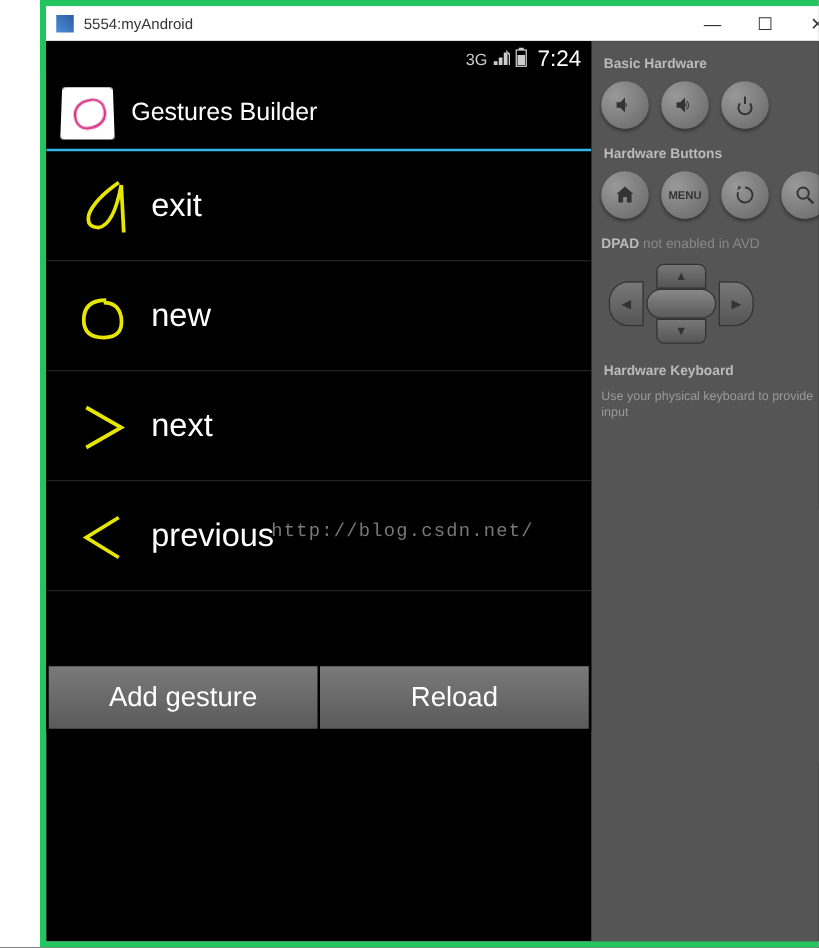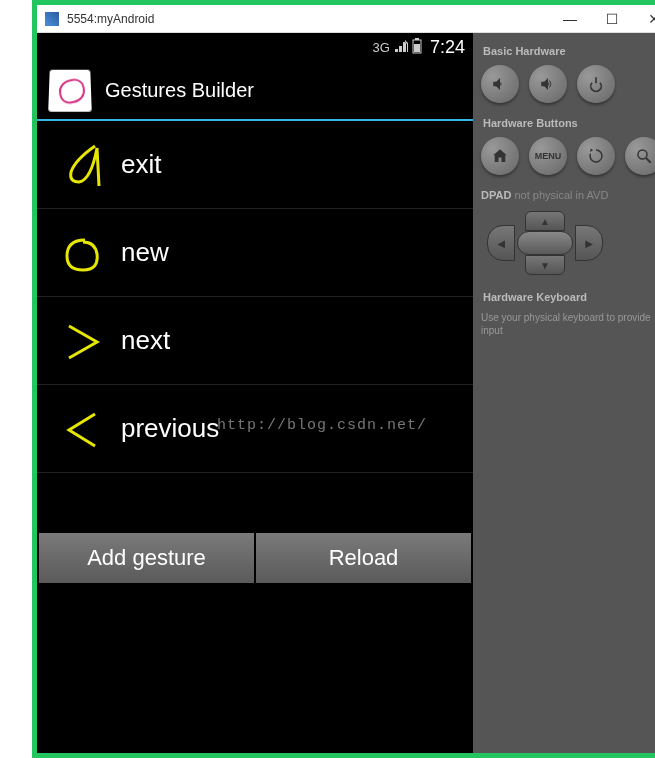--- a/index.html
+++ b/index.html
@@ -178,21 +178,21 @@
         <div class="circle-btn">
           <svg viewBox="0 0 24 24">
               <circle cx="10" cy="10" r="6" fill="none" stroke="#333" stroke-width="2"></circle>
               <line x1="15" y1="15" x2="21" y2="21" stroke="#333" stroke-width="2.5"></line>
             </svg>
         </div>
       </div>
 
       <div style="margin-bottom:4px">
         <span class="dpad-title">DPAD</span>
-        <span class="dpad-disabled">not physical in AVD</span>
+        <span class="dpad-disabled">not enabled in AVD</span>
       </div>
       <div class="dpad">
         <div class="dpad-btn dpad-up">▲</div>
         <div class="dpad-btn dpad-down">▼</div>
         <div class="dpad-btn dpad-left">◀</div>
         <div class="dpad-btn dpad-right">▶</div>
         <div class="dpad-center"></div>
       </div>
 
       <div class="panel-section-title">Hardware Keyboard</div>

